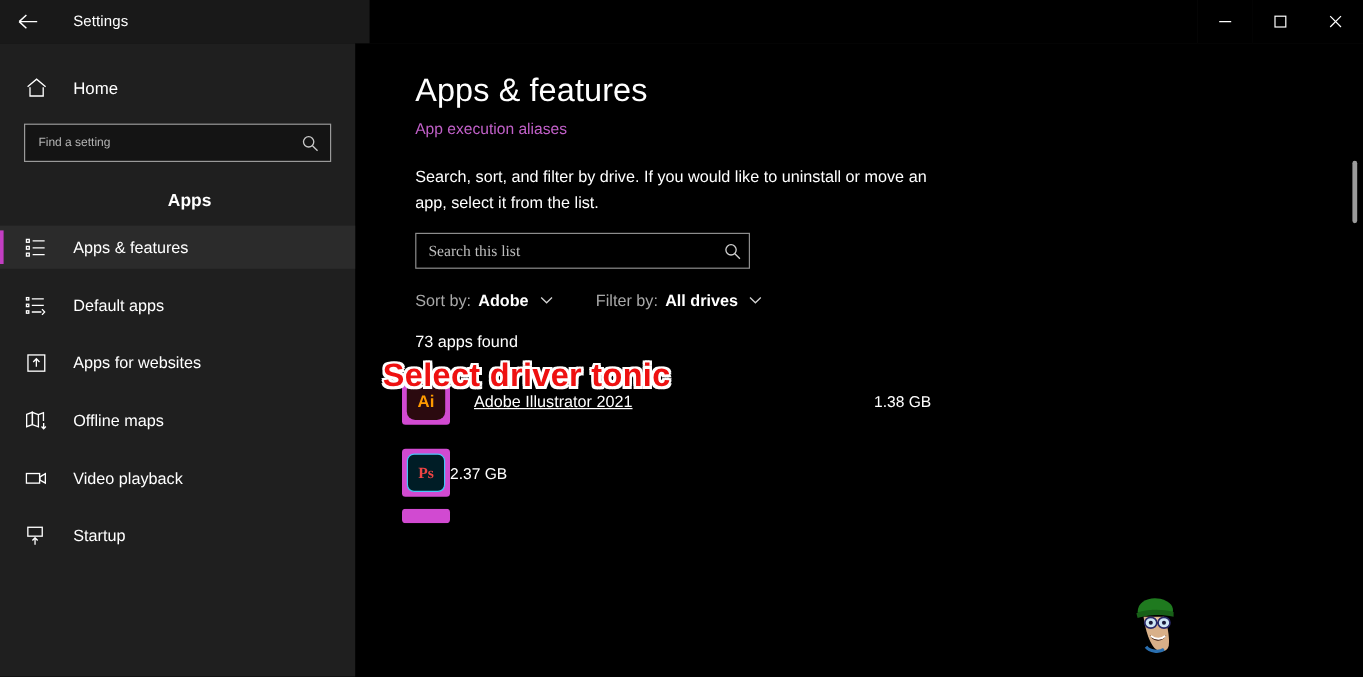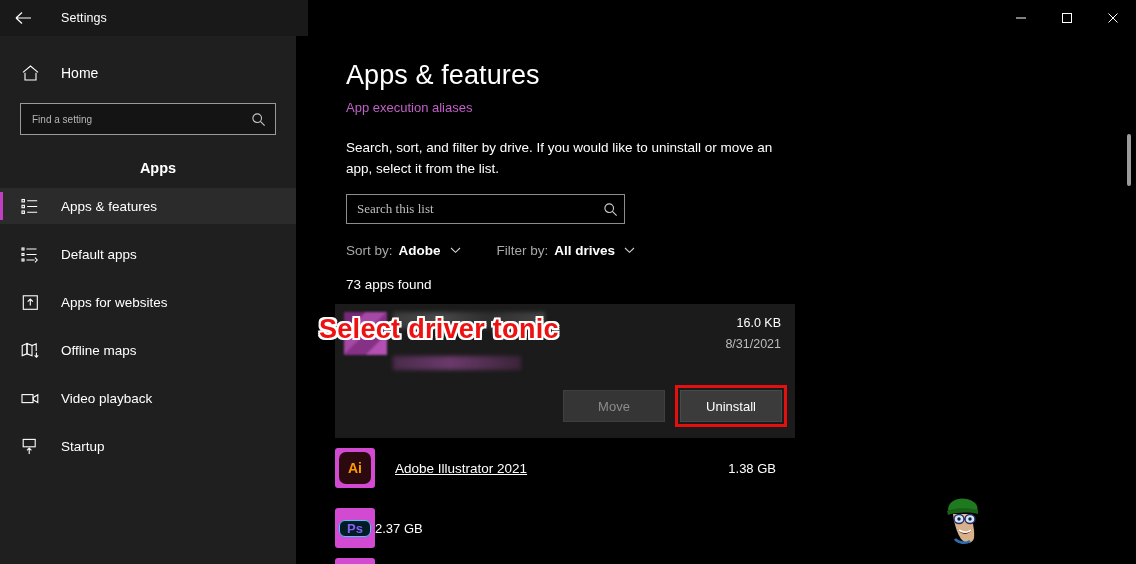--- a/index.html
+++ b/index.html
@@ -324,29 +324,29 @@
     color: #ff9a00;
     font-size: 14px;
     font-weight: bold;
     font-family: "Liberation Sans", sans-serif;
   }
   .icon-ps {
     background: #d14ad1;
     border-radius: 3px;
   }
   .icon-ps .inner {
-    width: 32px; height: 17px;
+    width: 32px; height: 32px;
     background: #001d26;
     border: 1.5px solid #45c6f5;
     border-radius: 6px;
     display: flex; align-items: center; justify-content: center;
-    color: #8b5cf6;
+    color: #ef4444;
     font-size: 13px;
     font-weight: bold;
-    font-family: Liberation Sans, sans-serif;
+    font-family: Liberation Serif, serif;
   }
   .app-name {
     font-size: 13.5px;
     color: #ffffff;
     margin-left: 20px;
     flex: 1;
     text-decoration: underline;
   }
   .app-size {
     font-size: 13px;
@@ -354,21 +354,21 @@
     padding-right: 14px;
   }
   .app-row-partial { height: 12px; overflow: hidden; align-items: flex-start; }
   .app-row-partial .app-icon { height: 12px; align-items: flex-start; }
   .app-row-partial .icon-ai, .app-row-partial .icon-ps { height: 12px; }
 
   
   .annotation {
     position: absolute;
     left: 319px;
-    top: 314px;
+    top: 298px;
     font-size: 27px;
     font-weight: bold;
     color: #ee1111;
     font-family: "Liberation Sans", sans-serif;
     letter-spacing: .3px;
     white-space: nowrap;
     z-index: 30;
     text-shadow:
       -2px -2px 0 #ffffff,  2px -2px 0 #ffffff,
       -2px  2px 0 #ffffff,  2px  2px 0 #ffffff,
@@ -572,37 +572,20 @@
             <path d="M1 1l4.5 4.3L10 1"></path>
           </svg>
         </span>
       </div>
     </div>
 
     <div class="apps-found">73 apps found</div>
 
     <div class="app-list">
 
-      <div class="selected-panel">
-        <div class="sel-top">
-          <div class="blur-icon"></div>
-          <div class="blur-name"></div>
-          <div class="blur-sub"></div>
-          <div class="sel-meta">
-            <div class="sel-size">16.0 KB</div>
-            <div class="sel-date">8/31/2021</div>
-          </div>
-        </div>
-        <div class="sel-actions">
-          <div class="btn disabled">Move</div>
-          <div class="btn-highlight">
-            <div class="btn">Uninstall</div>
-          </div>
-        </div>
-      </div>
 
       <div class="app-row">
         <span class="app-icon icon-ai">
           <span class="inner">Ai</span>
         </span>
         <span class="app-name">Adobe Illustrator 2021</span>
         <span class="app-size">1.38 GB</span>
       </div>
 
       <div class="app-row">

